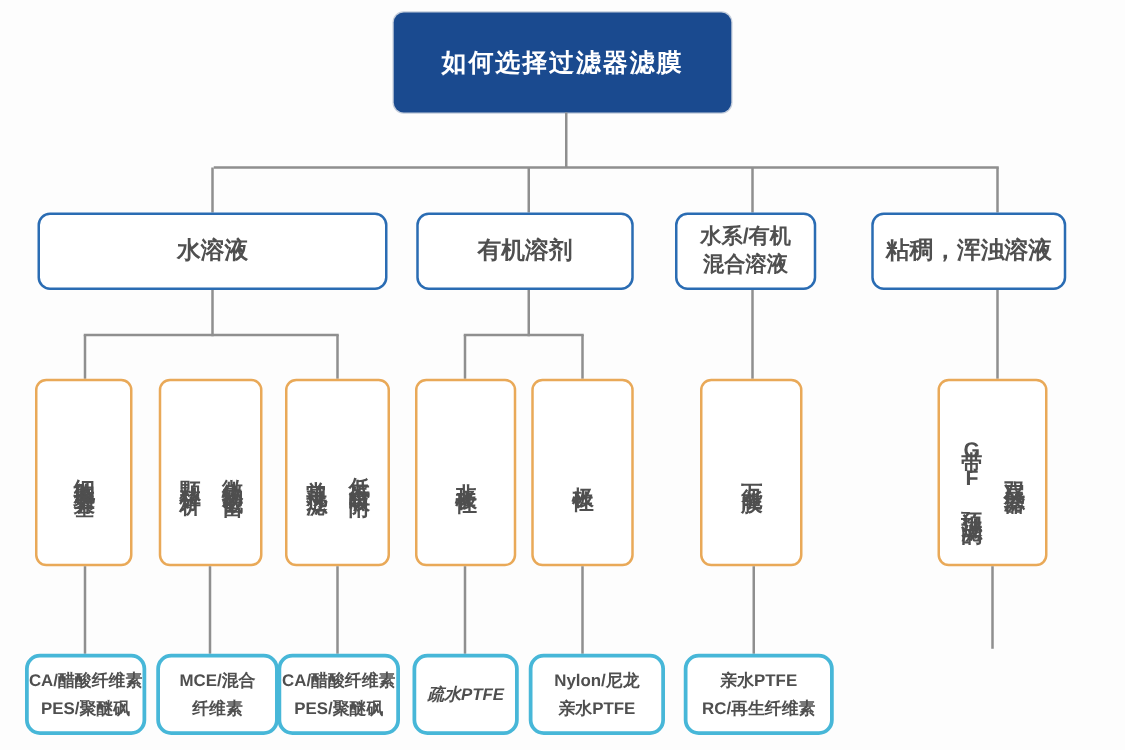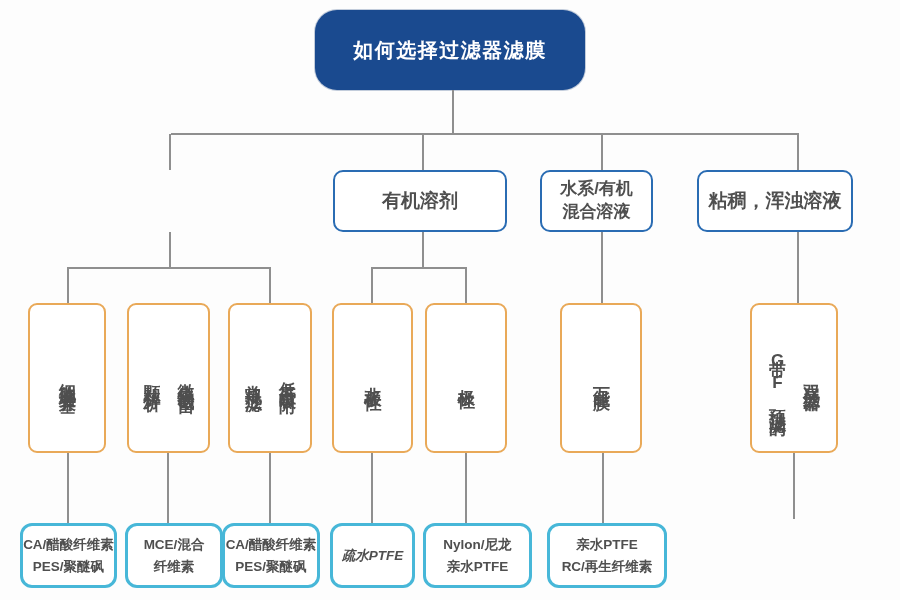--- a/index.html
+++ b/index.html
@@ -5,21 +5,21 @@
   :root{
     --bg:#fdfdfd; --root-bg:#1a4a8f; --root-text:#ffffff;
     --tier2-border:#2a6cb3; --tier3-border:#e9a958; --tier4-border:#47b7d8;
     --text:#4f4f4f; --connector:#8f8f8f;
   }
   html,body{margin:0;padding:0;}
   body{font-family:"Liberation Sans",sans-serif;background:var(--bg);}
   .canvas{position:relative;width:900px;height:600px;background:var(--bg);overflow:hidden;}
   .node{position:absolute;display:flex;align-items:center;justify-content:center;
         background:#ffffff;box-sizing:border-box;color:var(--text);font-weight:600;}
-  .root{background:var(--root-bg);color:var(--root-text);border-radius:22px;
+  .root{background:var(--root-bg);color:var(--root-text);border-radius:8px;
         font-size:20px;font-weight:700;letter-spacing:1.5px;box-shadow:0 0 0 1px rgba(20,60,120,.25);}
   .t2{border:2.5px solid var(--tier2-border);border-radius:10px;font-size:19px;}
   .t2 .inner,.t4 .inner{white-space:pre-line;text-align:center;line-height:1.35;}
   .t2.small{font-size:17px;}
   .t3{border:2.5px solid var(--tier3-border);border-radius:9px;font-size:17px;}
   .t3 .v-text{writing-mode:vertical-rl;text-orientation:upright;white-space:pre-line;
               text-align:center;letter-spacing:3.5px;line-height:2.0;}
   .t4{border:3px solid var(--tier4-border);border-radius:12px;font-size:13.5px;}
   .t4 .inner{line-height:1.6;}
   .t4.leftalign .inner{text-align:left;}
@@ -36,20 +36,23 @@
     <div class="inner">如何选择过滤器滤膜</div>
   </div>
 
   <div class="vline" style="left:452px;top:90px;height:44px;"></div>
   <div class="hline" style="left:171px;top:133px;width:628px;"></div>
   <div class="vline" style="left:169px;top:134px;height:36px;"></div>
   <div class="vline" style="left:422px;top:134px;height:36px;"></div>
   <div class="vline" style="left:601px;top:134px;height:36px;"></div>
   <div class="vline" style="left:797px;top:134px;height:36px;"></div>
 
+  <div class="node t2" style="left:30px;top:170px;width:280px;height:62px;">
+    <div class="inner">水溶液</div>
+  </div>
   <div class="node t2 small" style="left:540px;top:170px;width:113px;height:62px;">
     <div class="inner">水系/有机
 混合溶液</div>
   </div>
   <div class="node t2" style="left:333px;top:170px;width:174px;height:62px;">
     <div class="inner">有机溶剂</div>
   </div>
   <div class="node t2" style="left:697px;top:170px;width:156px;height:62px;">
     <div class="inner">粘稠，浑浊溶液</div>
   </div>

